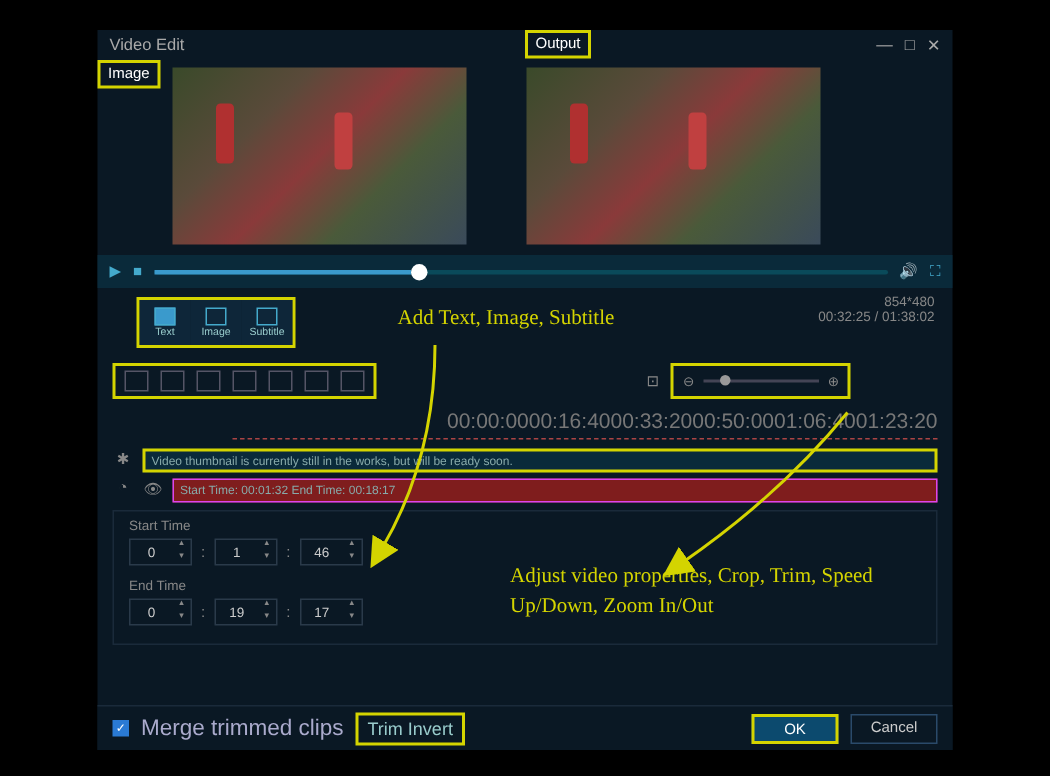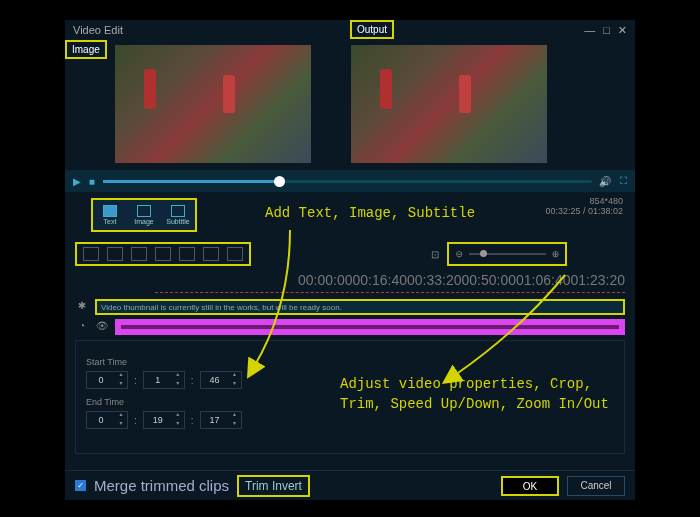--- a/index.html
+++ b/index.html
@@ -30,38 +30,38 @@
 .tools-row{display:flex;padding:4px 10px;gap:180px}
 .tools-box{border:2px solid #d4d400;display:flex;gap:8px;padding:3px 6px;height:24px;align-items:center}
 .tool{width:16px;height:14px;border:1px solid #556;cursor:pointer}
 .zoom-box{border:2px solid #d4d400;display:flex;align-items:center;gap:6px;padding:2px 6px;height:24px;width:120px}
 .zoom-slider{flex:1;height:2px;background:#445;position:relative}
 .zoom-knob{position:absolute;left:15%;top:-3px;width:7px;height:7px;background:#999;border-radius:50%}
 .ruler{display:flex;padding:2px 10px 4px 90px;font-size:14px;color:#777;justify-content:flex-end}
 .timeline-area{padding:0 10px}
 .track{display:flex;align-items:center;height:18px;margin-bottom:2px;gap:6px}
 .track-icon{width:14px;height:14px;font-size:10px;color:#888;text-align:center}
-.track-body{flex:1;height:16px;background:#701a75;border:6px solid #d946ef;font-size:8px;color:#8aa;padding:2px 4px;overflow:hidden;white-space:nowrap}
+.track-body{flex:1;height:16px;background:#7f1d1d;border:1px solid #d946ef;font-size:8px;color:#8aa;padding:2px 4px;overflow:hidden;white-space:nowrap}
 .track-body.highlighted{border:2px solid #d4d400;background:#0a2a3a}
-.time-section{padding:16px 10px;border:1px solid #1a2a3a;margin:4px 10px}
+.time-section{padding:4px 10px;border:1px solid #1a2a3a;margin:4px 10px}
 .time-label{font-size:9px;color:#888;margin-bottom:4px}
 .steppers{display:flex;gap:6px;align-items:center;margin-bottom:8px}
 .stepper{display:flex;align-items:center;width:42px;height:18px;background:#0a1824;border:1px solid #2a3a4a}
 .stepper-val{flex:1;text-align:center;font-size:9px;color:#ccc}
 .stepper-btns{display:flex;flex-direction:column;width:12px}
 .stepper-btn{height:9px;font-size:6px;color:#888;text-align:center;cursor:pointer;line-height:7px}
 .colon{color:#888}
 .bottom-bar{position:absolute;bottom:0;left:0;right:0;height:30px;display:flex;align-items:center;padding:0 10px;gap:8px;background:#0a1824;border-top:1px solid #1a2a3a}
 .chk{width:11px;height:11px;background:#2a7ad4;color:#fff;font-size:8px;text-align:center;line-height:11px}
 .bottom-label{font-size:15px;color:#aac}
 .triminvert{border:2px solid #d4d400;padding:2px 6px;font-size:12px;color:#9cc;cursor:pointer}
 .spacer{flex:1}
 .btn{width:58px;height:20px;font-size:10px;text-align:center;line-height:18px;cursor:pointer;border:1px solid #2a4a6a;color:#ccc}
-.btn-ok{background:#000000;border:2px solid #d4d400;color:#fff}
-.annot{position:absolute;color:#d4d400;font-size:14px;font-family:Liberation Mono, monospace;pointer-events:none;z-index:50}
+.btn-ok{background:#0c4a6e;border:2px solid #d4d400;color:#fff}
+.annot{position:absolute;color:#d4d400;font-size:14px;font-family:Liberation Serif, serif;pointer-events:none;z-index:50}
 .arrow{position:absolute;pointer-events:none;z-index:49}
 </style>
 </head>
 <body>
 
 <div class="window">
   <div class="titlebar">
     <span>Video Edit</span>
     <div class="winctrl">
       <span>—</span>

